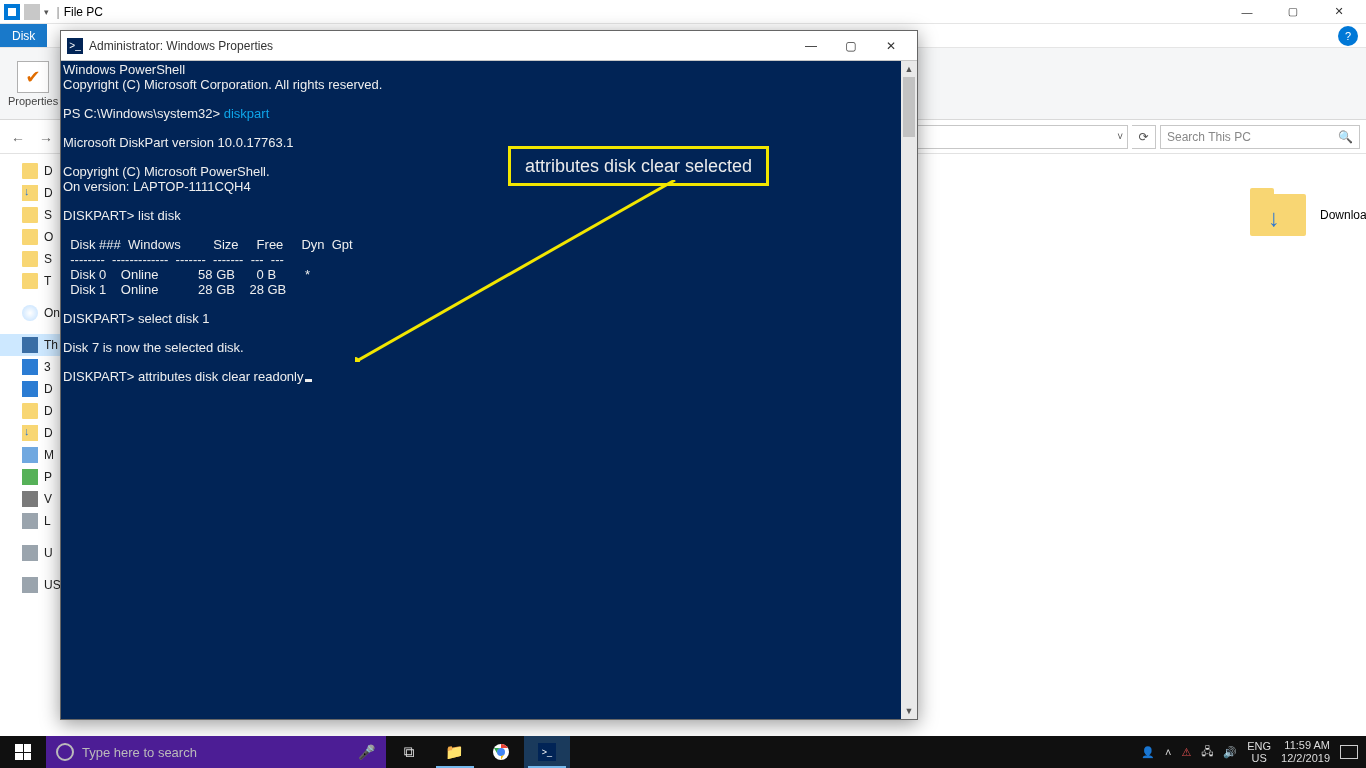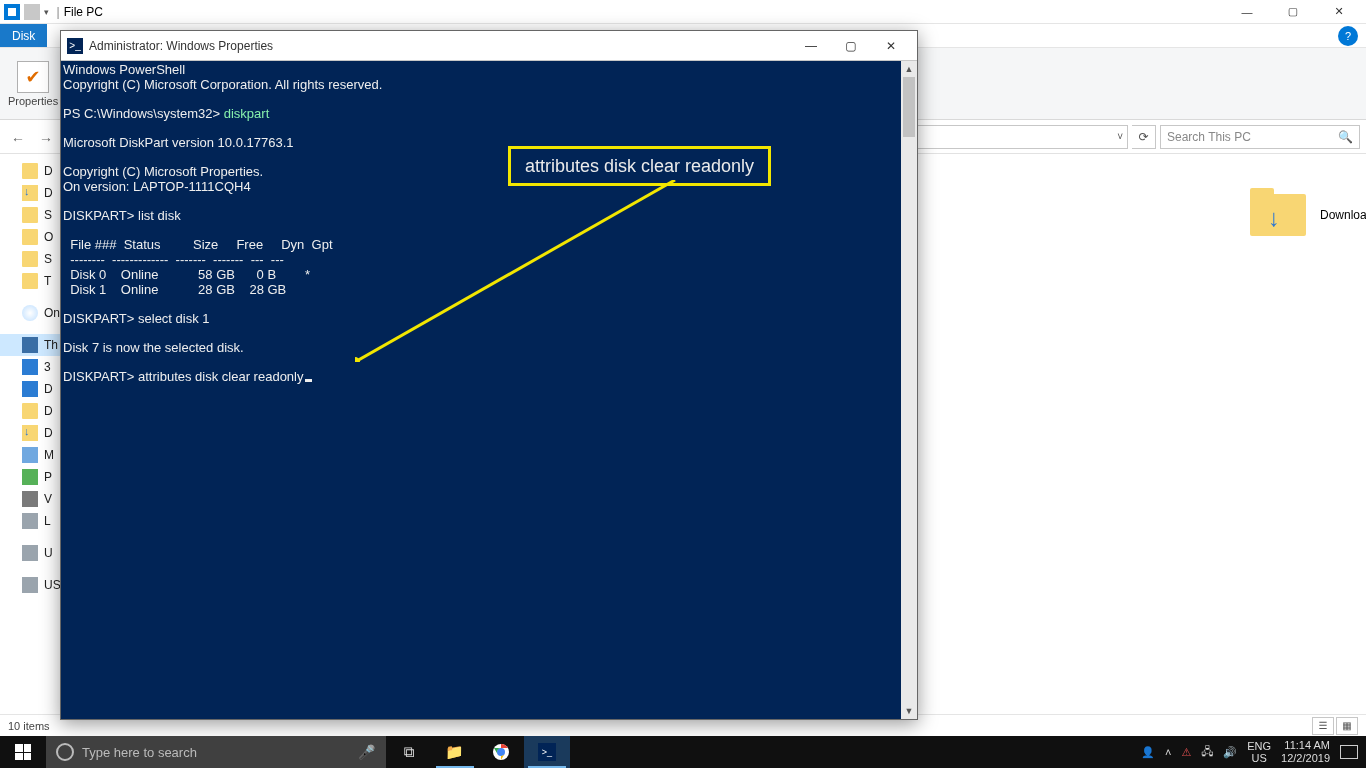--- a/index.html
+++ b/index.html
@@ -61,37 +61,37 @@
 .statusbar .spacer { flex: 1; }
 .statusbar .viewbtn { width: 22px; height: 18px; border: 1px solid #c7c7c7; margin-left: 2px; display: flex; align-items: center; justify-content: center; font-size: 10px; color: #555;}
 
 
 .pswin { position: absolute; left: 60px; top: 30px; width: 858px; height: 690px; background: #012456; box-shadow: 0 4px 18px rgba(0,0,0,.4); border: 1px solid #666; }
 .pswin .titlebar { height: 30px; background: #fff; display: flex; align-items: center; padding: 0 6px; font-size: 12px; color: #333; border-bottom: 1px solid #c7c7c7; }
 .pswin .titlebar .psicon { width: 16px; height: 16px; background: #012456; margin-right: 6px; display: flex; align-items: center; justify-content: center; color: #fff; font-size: 10px;}
 .pswin .titlebar .spacer { flex: 1; }
 .pswin .titlebar .wbtn { width: 40px; height: 30px; display: flex; align-items: center; justify-content: center; font-size: 12px; color: #333; }
 .pswin .psbody { position: absolute; top: 30px; bottom: 0; left: 0; right: 16px; padding: 2px 2px; font-family: "Consolas","Courier New",monospace; font-size: 13px; line-height: 14px; color: #eeeeee; white-space: pre; overflow: hidden;}
-.pswin .psbody .yellow { color: #86efac; }
+.pswin .psbody .yellow { color: #0ea5e9; }
 .pswin .psbody .cursor { display: inline-block; width: 7px; height: 3px; background: #eeeeee; vertical-align: -1px; margin-left: 1px;}
 .pswin .scrollbar { position: absolute; top: 30px; right: 0; bottom: 0; width: 16px; background: #e9e9e9; display: flex; flex-direction: column; }
 .pswin .scrollbar .arrow { height: 16px; display: flex; align-items: center; justify-content: center; font-size: 9px; color: #555; }
 .pswin .scrollbar .thumb { margin: 0 2px; background: #c2c2c2; height: 60px; }
 .pswin .scrollbar .track { flex: 1; }
 
 
 .callout { position: absolute; left: 508px; top: 146px; border: 3px solid #f2e600; padding: 6px 14px; font-family: "Consolas",monospace; font-size: 18px; color: #eaeaea; background: rgba(1,36,86,0); pointer-events: none; }
 .callout-line { position: absolute; left: 355px; top: 180px; width: 325px; height: 182px; pointer-events: none; }
 
 
 .taskbar { position: absolute; left: 0; right: 0; bottom: 0; height: 32px; background: #101010; display: flex; align-items: center; color: #fff; }
 .taskbar .start { width: 46px; height: 32px; display: flex; align-items: center; justify-content: center; }
 .taskbar .start .winlogo { width: 16px; height: 16px; display: grid; grid-template: 1fr 1fr / 1fr 1fr; gap: 1px; }
 .taskbar .start .winlogo div { background: #fff; }
-.taskbar .searchbox { height: 32px; width: 340px; background: #404040; display: flex; align-items: center; gap: 8px; padding: 0 10px; font-size: 13px; color: #bbb; }
+.taskbar .searchbox { height: 32px; width: 340px; background: #4c1d95; display: flex; align-items: center; gap: 8px; padding: 0 10px; font-size: 13px; color: #bbb; }
 .taskbar .searchbox .cortana { width: 18px; height: 18px; border: 2px solid #bbb; border-radius: 50%; }
 .taskbar .searchbox .mic { margin-left: auto; color: #bbb; font-size: 14px;}
 .taskbar .tbicon { width: 46px; height: 32px; display: flex; align-items: center; justify-content: center; font-size: 15px; color: #ddd; position: relative; }
 .taskbar .tbicon.active:after { content: ""; position: absolute; left: 4px; right: 4px; bottom: 0; height: 2px; background: #76b9ed; }
 .taskbar .psactive { background: #1a3a5c; }
 .taskbar .spacer { flex: 1; }
 .taskbar .tray { display: flex; align-items: center; gap: 10px; padding: 0 8px; font-size: 11px; color: #ddd; }
 .taskbar .tray .clock { text-align: right; line-height: 13px; }
 .taskbar .tray .notif { width: 18px; height: 14px; border: 1px solid #ccc; }
 </style>
@@ -221,50 +221,44 @@
     <div class="content">
       <div class="bigfolder">
         <div class="foldershape">
             <span class="arrow">↓</span>
           </div>
         <span class="lbl">Downloads</span>
       </div>
     </div>
   </div>
 
-  <div class="statusbar">
-    <span>10 items</span>
-    <div class="spacer"></div>
-    <div class="viewbtn">☰</div>
-    <div class="viewbtn">▦</div>
-  </div>
 </div>
 
 <div class="pswin">
   <div class="titlebar">
     <div class="psicon">&gt;_</div>
     <span>Administrator: Windows Properties</span>
     <div class="spacer"></div>
     <div class="wbtn">—</div>
     <div class="wbtn">▢</div>
     <div class="wbtn">✕</div>
   </div>
   <div class="psbody"><span>Windows PowerShell</span>
 <span>Copyright (C) Microsoft Corporation. All rights reserved.</span>
 
 <span>PS C:\Windows\system32&gt; </span><span class="yellow">diskpart</span>
 
 <span>Microsoft DiskPart version 10.0.17763.1</span>
 
-<span>Copyright (C) Microsoft Properties.</span>
+<span>Copyright (C) Microsoft PowerShell.</span>
 <span>On version: LAPTOP-1111CQH4</span>
 
 <span>DISKPART&gt; list disk</span>
 
-<span>  File ###  Status         Size     Free     Dyn  Gpt</span>
+<span>  Disk ###  Windows         Size     Free     Dyn  Gpt</span>
 <span>  --------  -------------  -------  -------  ---  ---</span>
 <span>  Disk 0    Online           58 GB      0 B        *</span>
 <span>  Disk 1    Online           28 GB    28 GB</span>
 
 <span>DISKPART&gt; select disk 1</span>
 
 <span>Disk 7 is now the selected disk.</span>
 
 <span>DISKPART&gt; attributes disk clear readonly</span><span class="cursor"></span></div>
   <div class="scrollbar">
@@ -273,21 +267,21 @@
     <div class="track"></div>
     <div class="arrow">▼</div>
   </div>
 </div>
 
 <svg class="callout-line">
   <line x1="0" y1="182" x2="320" y2="0" stroke="#f2e600" stroke-width="3"></line>
   <circle cx="0" cy="182" r="5" fill="#f2e600"></circle>
 </svg>
 <div class="callout">
-  <span>attributes disk clear readonly</span><span class="cursor" style="background:#eaeaea;"></span>
+  <span>attributes disk clear selected</span><span class="cursor" style="background:#eaeaea;"></span>
 </div>
 
 <div class="taskbar">
   <div class="start">
     <div class="winlogo">
         <div></div>
         <div></div>
         <div></div>
         <div></div>
       </div>
@@ -316,18 +310,18 @@
     <span>👤</span>
     <span>˄</span>
     <span style="color:#e05050;">⚠</span>
     <span>🖧</span>
     <span>🔊</span>
     <div style="text-align:center;line-height:12px;">
       <div>ENG</div>
         <div>US</div>
     </div>
     <div class="clock">
-      <div>11:14 AM</div>
+      <div>11:59 AM</div>
         <div>12/2/2019</div>
     </div>
     <div class="notif"></div>
   </div>
 </div>
 
 </body></html>

